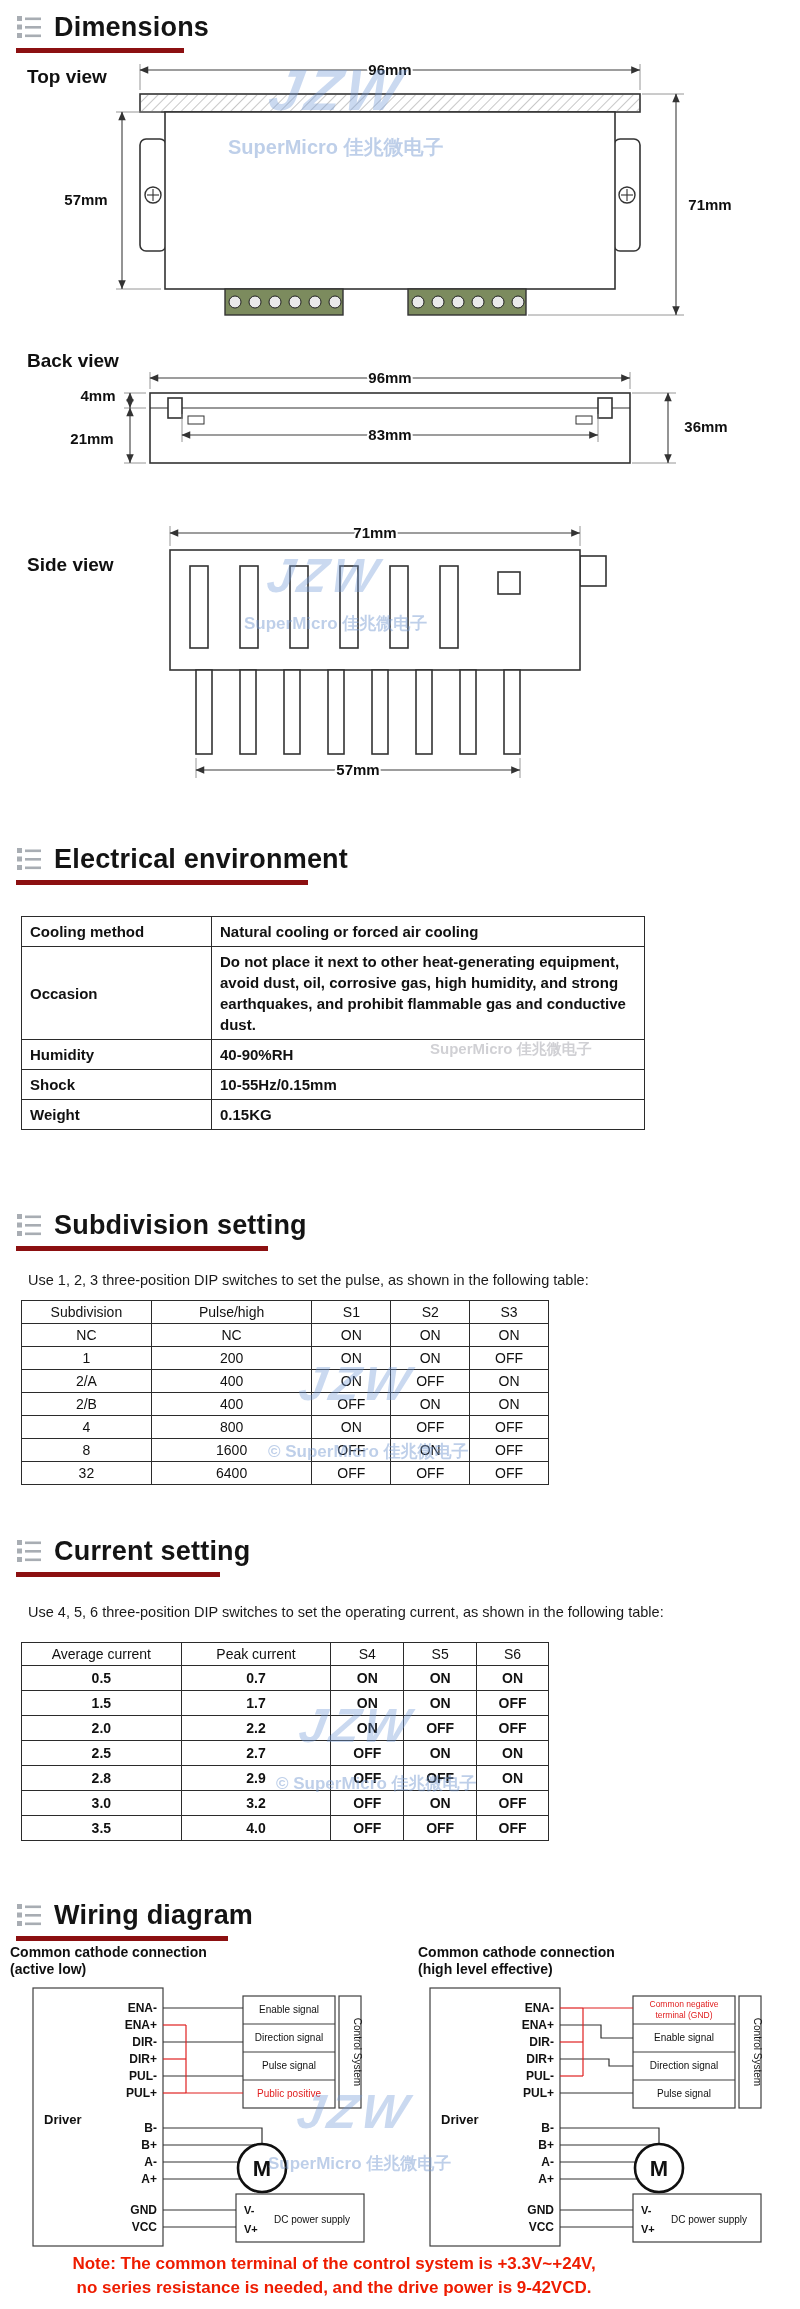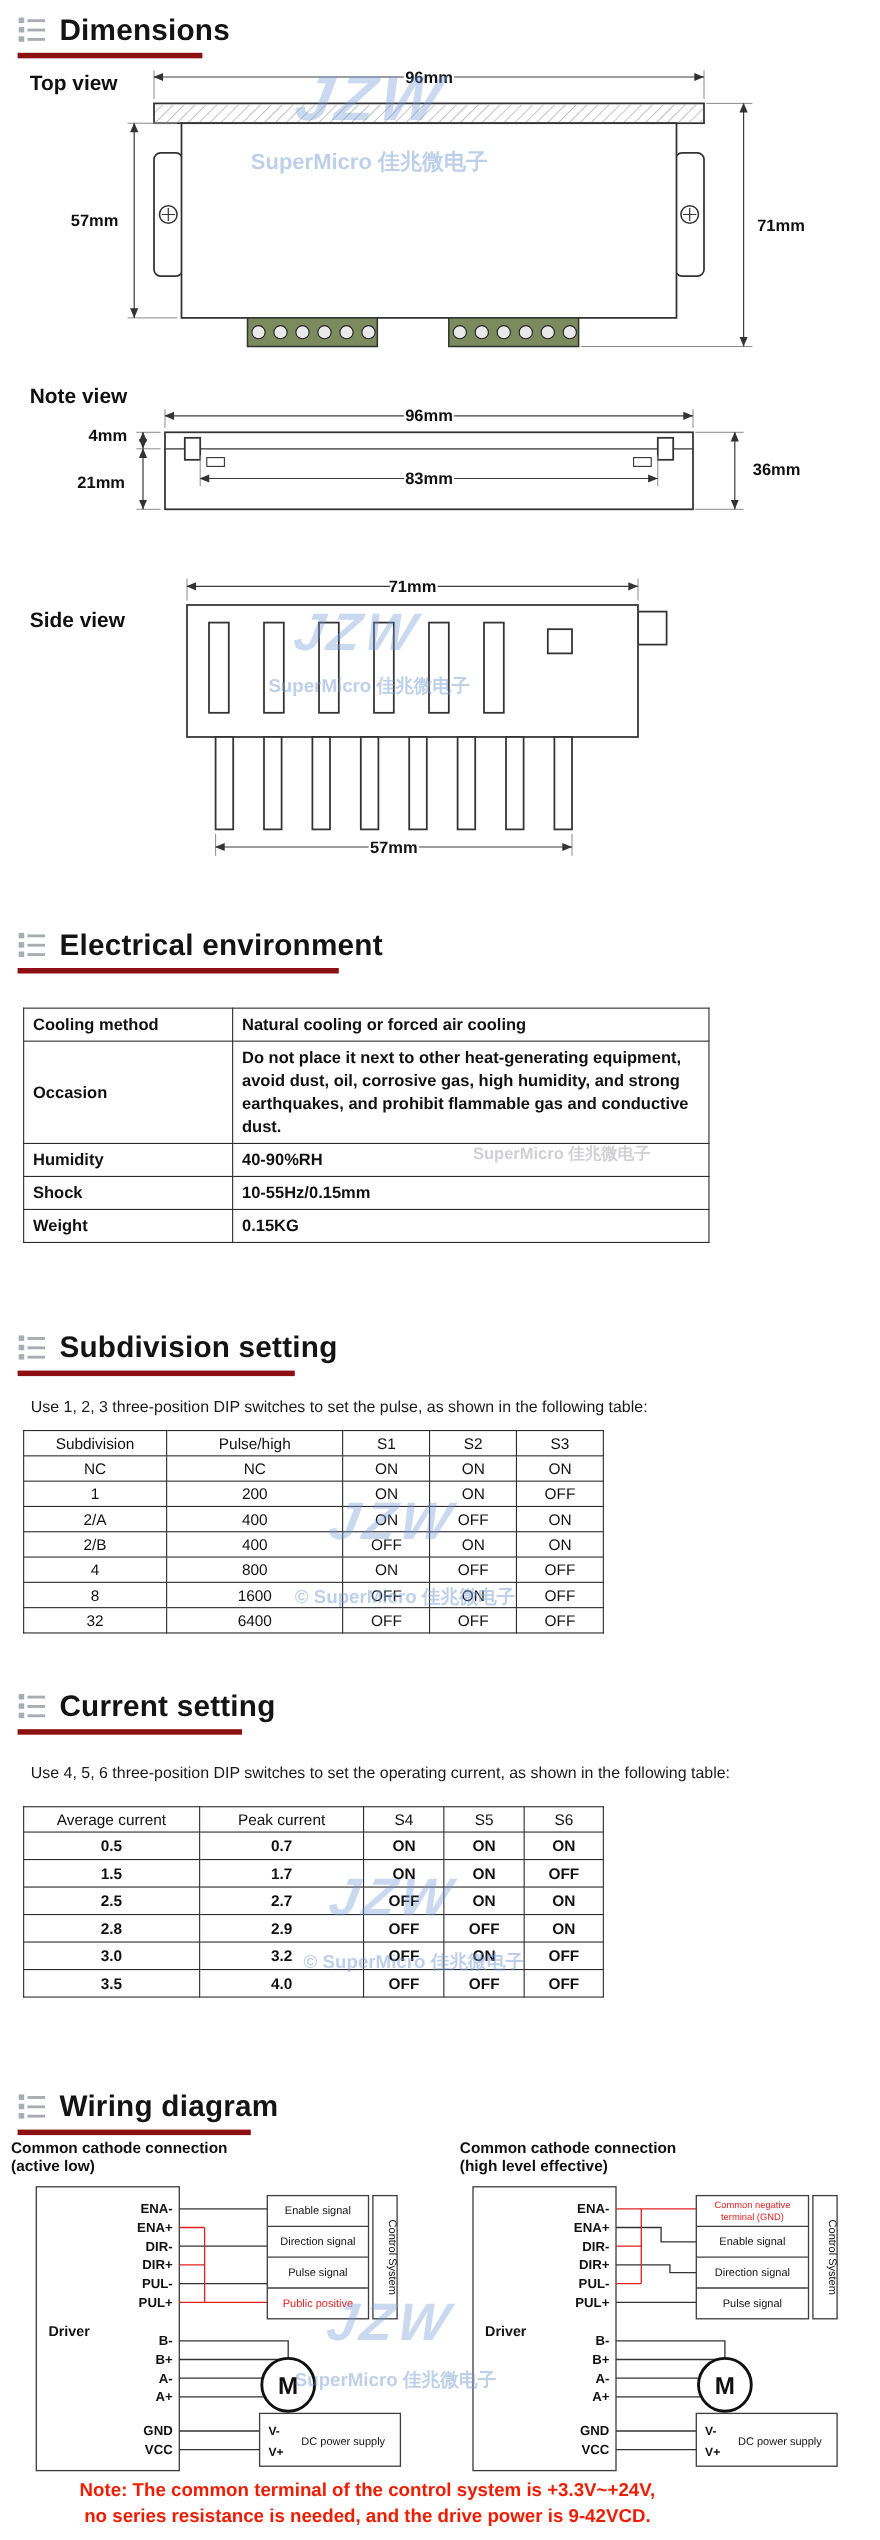--- a/index.html
+++ b/index.html
@@ -80,21 +80,21 @@
 
 <div class="sec-hdr" style="left:14px; top:8px">
   <svg class="hdr-ico">
       <use href="#icoList"></use>
     </svg>
   <h2>Dimensions</h2>
   <div class="underline" style="width:168px"></div>
 </div>
 
 <div class="view-label" style="left:27px; top:66px">Top view</div>
-<div class="view-label" style="left:27px; top:350px">Note view</div>
+<div class="view-label" style="left:27px; top:350px">Back view</div>
 <div class="view-label" style="left:27px; top:554px">Side view</div>
 
 <svg class="abs" style="left:20px; top:54px" width="720" height="292" viewBox="0 0 720 292">
   <defs>
     <marker id="ae1" markerWidth="9" markerHeight="8" refX="8" refY="4" orient="auto">
         <path d="M0,0.6 L8,4 L0,7.4 Z" fill="#333"></path>
       </marker>
     <marker id="as1" markerWidth="9" markerHeight="8" refX="0.5" refY="4" orient="auto">
         <path d="M8,0.6 L0,4 L8,7.4 Z" fill="#333"></path>
       </marker>
@@ -386,20 +386,27 @@
         <td>ON</td>
       </tr>
       <tr>
         <td>1.5</td>
         <td>1.7</td>
         <td>ON</td>
         <td>ON</td>
         <td>OFF</td>
       </tr>
       <tr>
+        <td>2.0</td>
+        <td>2.2</td>
+        <td>ON</td>
+        <td>OFF</td>
+        <td>OFF</td>
+      </tr>
+      <tr>
         <td>2.5</td>
         <td>2.7</td>
         <td>OFF</td>
         <td>ON</td>
         <td>ON</td>
       </tr>
       <tr>
         <td>2.8</td>
         <td>2.9</td>
         <td>OFF</td>

